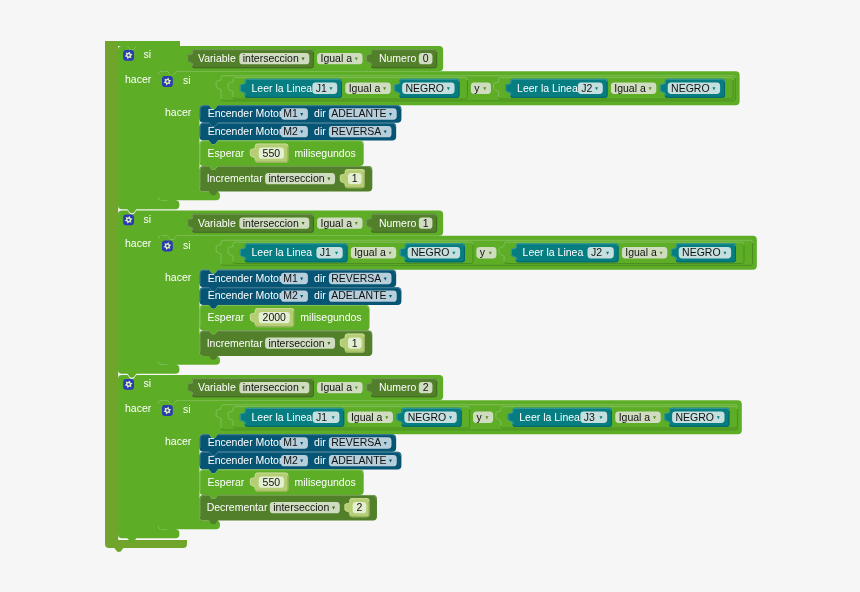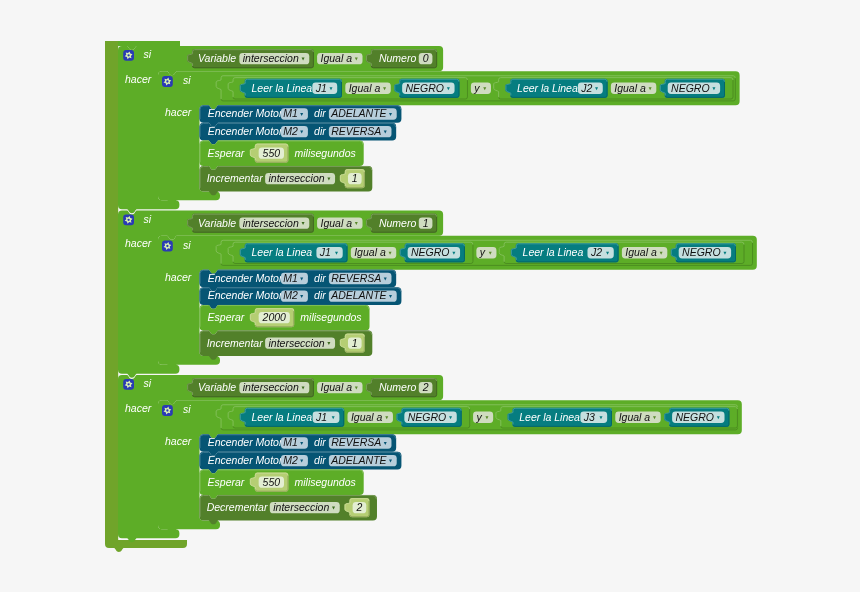--- a/index.html
+++ b/index.html
@@ -1,18 +1,18 @@
 <!DOCTYPE html>
 <html><head>
 <meta charset="utf-8">
 <style>
   html,body{margin:0;padding:0;background:#f6f6f6;}
   body{width:860px;height:592px;overflow:hidden;
        font-family:"Liberation Sans",sans-serif;}
-  #stage{position:relative;width:860px;height:592px;background:#f6f6f6;font-style:italic;}
+  #stage{position:relative;width:860px;height:592px;background:#f6f6f6;}
   #canvas{position:absolute;left:0;top:0;display:block;}
   .blk-text{font-family:"Liberation Sans",sans-serif;font-size:10.5px;fill:#ffffff;}
   .fld-text{font-family:"Liberation Sans",sans-serif;font-size:10.5px;fill:#111111;}
 </style>
 </head>
 <body>
 
 <div id="stage">
   <svg id="canvas" width="860" height="592" viewBox="0 0 860 592">
       <text class="blk-text" visibility="hidden" x="-999" y="-999">2</text>

